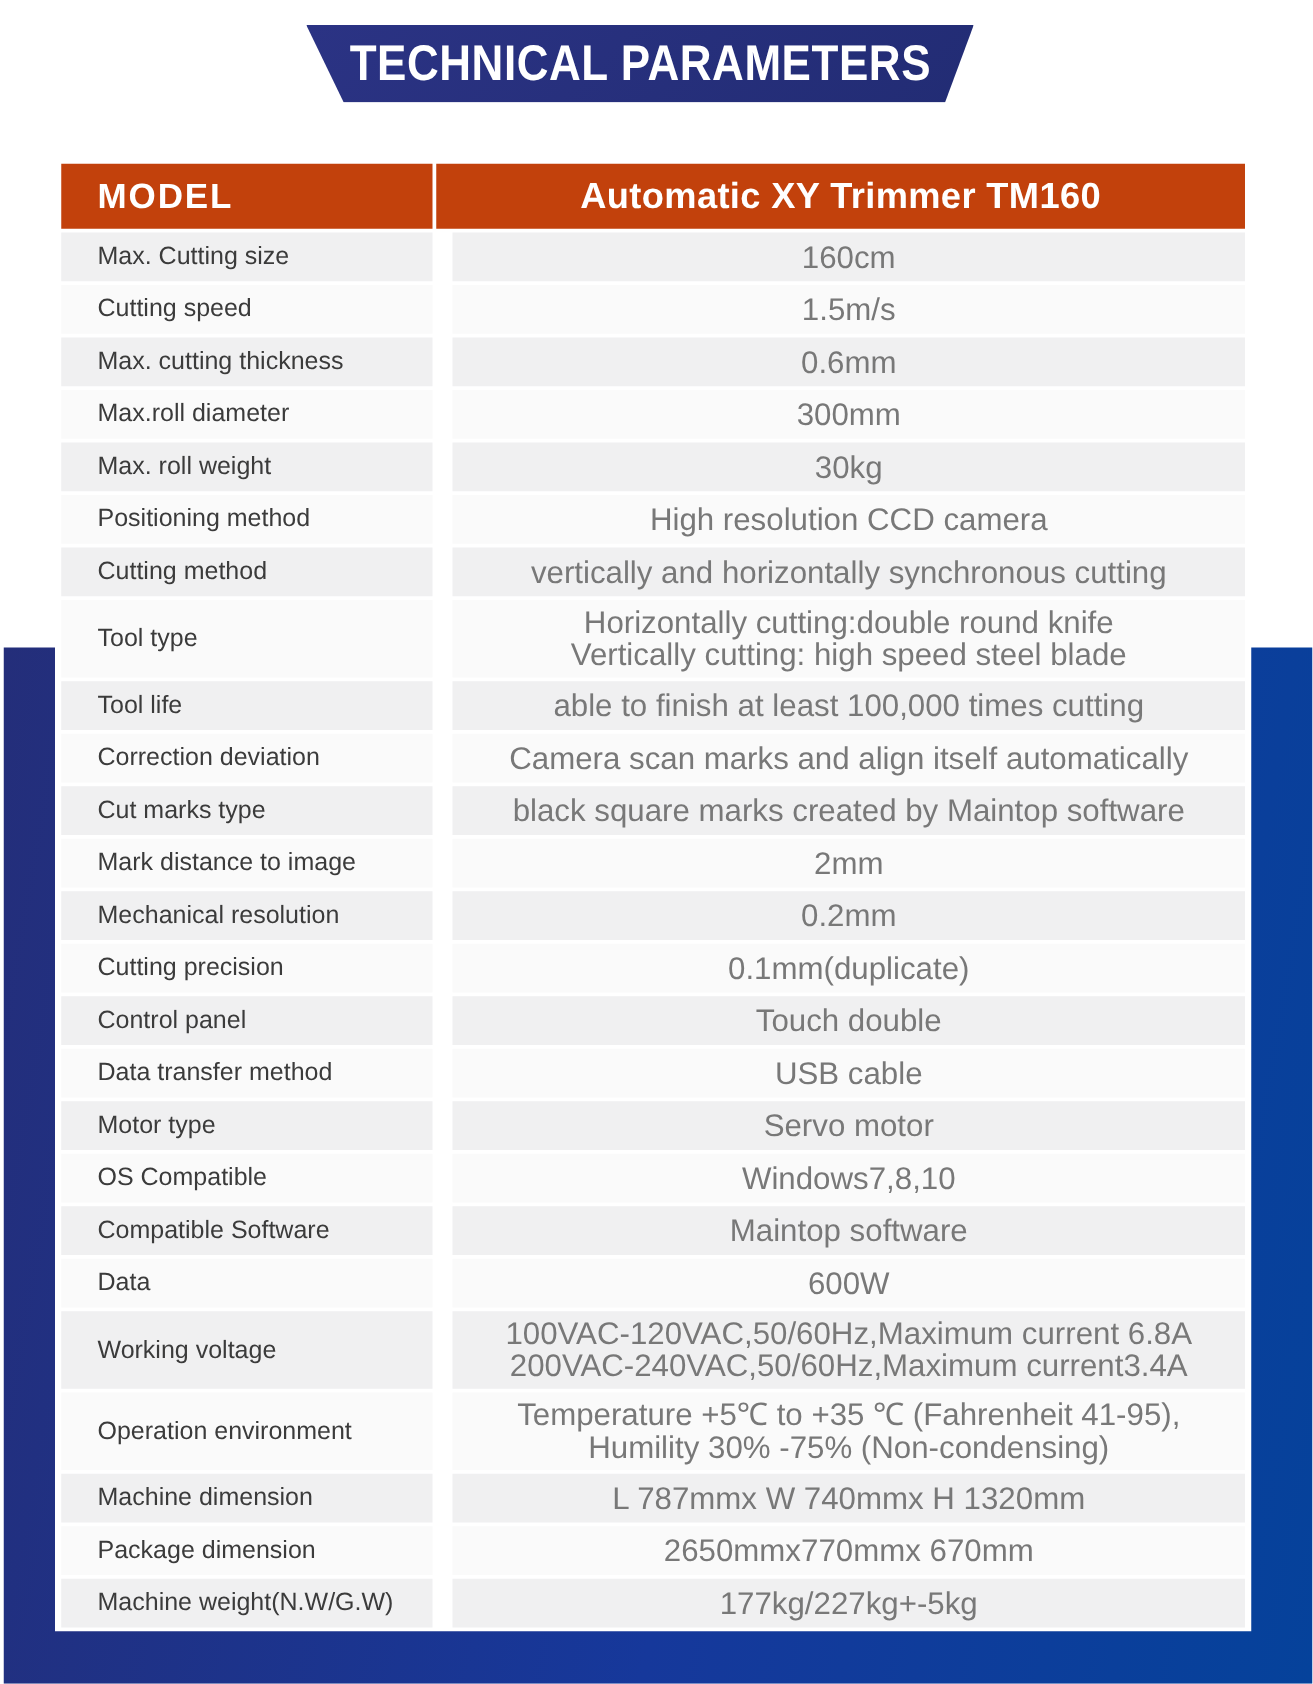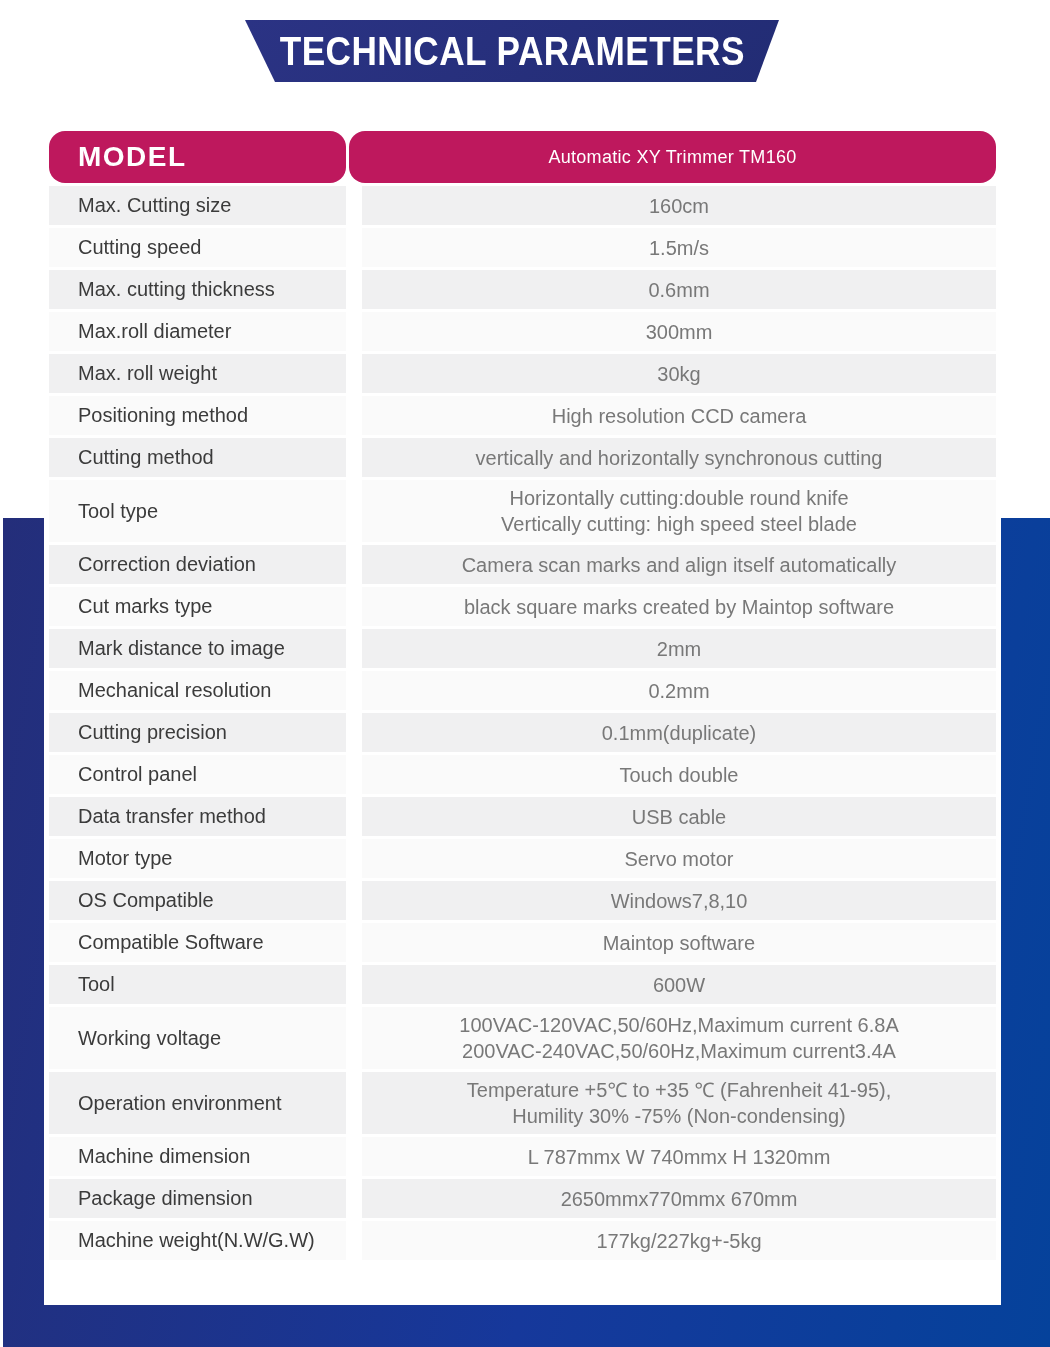--- a/index.html
+++ b/index.html
@@ -41,52 +41,52 @@
   .panel {
     position:absolute;
     left:44px; top:127px;
     width:957px; height:1178px;
     background:#ffffff;
     padding:4px 5px;
   }
 
   .thead { display:flex; gap:3px; height:52px; }
   .thead .hcell {
-    background:#be185d;
+    background:#c2410c;
     color:#ffffff;
-    display:flex; align-items:center;border-radius:16px;
+    display:flex; align-items:center;
   }
   .thead .hcell.model {
     width:297px;
     padding-left:29px;
     font-size:28px; font-weight:bold; letter-spacing:1.5px;
   }
   .thead .hcell.product {
     flex:1;
     justify-content:center;
-    font-size:18px; font-weight:normal; letter-spacing:0.3px;
+    font-size:29px; font-weight:bold; letter-spacing:0.3px;
   }
 
   .row { display:flex; gap:16px; margin-top:3px; min-height:39px; }
   .row.tall { min-height:62px; }
   .row .cell { display:flex; align-items:center; }
   .row:nth-child(odd) .cell { background:#f0f0f1; }
   .row:nth-child(even) .cell { background:#fafafa; }
   .row .cell.label {
     width:297px;
     padding-left:29px;
     color:#3b3b3b;
     font-size:20px;
   }
   .row .cell.value {
     flex:1;
     justify-content:center;
     text-align:center;
     color:#787878;
-    font-size:20px;
+    font-size:25px;
     line-height:26px;
     white-space:pre-line;
   }
 </style>
 </head>
 <body>
 
 <div class="backdrop"></div>
 
 <div class="banner">
@@ -126,20 +126,24 @@
       <div class="row">
         <div class="cell label">Cutting method</div>
         <div class="cell value">vertically and horizontally synchronous cutting</div>
       </div>
       <div class="row tall">
         <div class="cell label">Tool type</div>
         <div class="cell value">Horizontally cutting:double round knife
 Vertically cutting: high speed steel blade</div>
       </div>
       <div class="row">
+        <div class="cell label">Tool life</div>
+        <div class="cell value">able to finish at least 100,000 times cutting</div>
+      </div>
+      <div class="row">
         <div class="cell label">Correction deviation</div>
         <div class="cell value">Camera scan marks and align itself automatically</div>
       </div>
       <div class="row">
         <div class="cell label">Cut marks type</div>
         <div class="cell value">black square marks created by Maintop software</div>
       </div>
       <div class="row">
         <div class="cell label">Mark distance to image</div>
         <div class="cell value">2mm</div>
@@ -166,21 +170,21 @@
       </div>
       <div class="row">
         <div class="cell label">OS Compatible</div>
         <div class="cell value">Windows7,8,10</div>
       </div>
       <div class="row">
         <div class="cell label">Compatible Software</div>
         <div class="cell value">Maintop software</div>
       </div>
       <div class="row">
-        <div class="cell label">Tool</div>
+        <div class="cell label">Data</div>
         <div class="cell value">600W</div>
       </div>
       <div class="row tall">
         <div class="cell label">Working voltage</div>
         <div class="cell value">100VAC-120VAC,50/60Hz,Maximum current 6.8A
 200VAC-240VAC,50/60Hz,Maximum current3.4A</div>
       </div>
       <div class="row tall">
         <div class="cell label">Operation environment</div>
         <div class="cell value">Temperature +5℃ to +35 ℃ (Fahrenheit 41-95),

